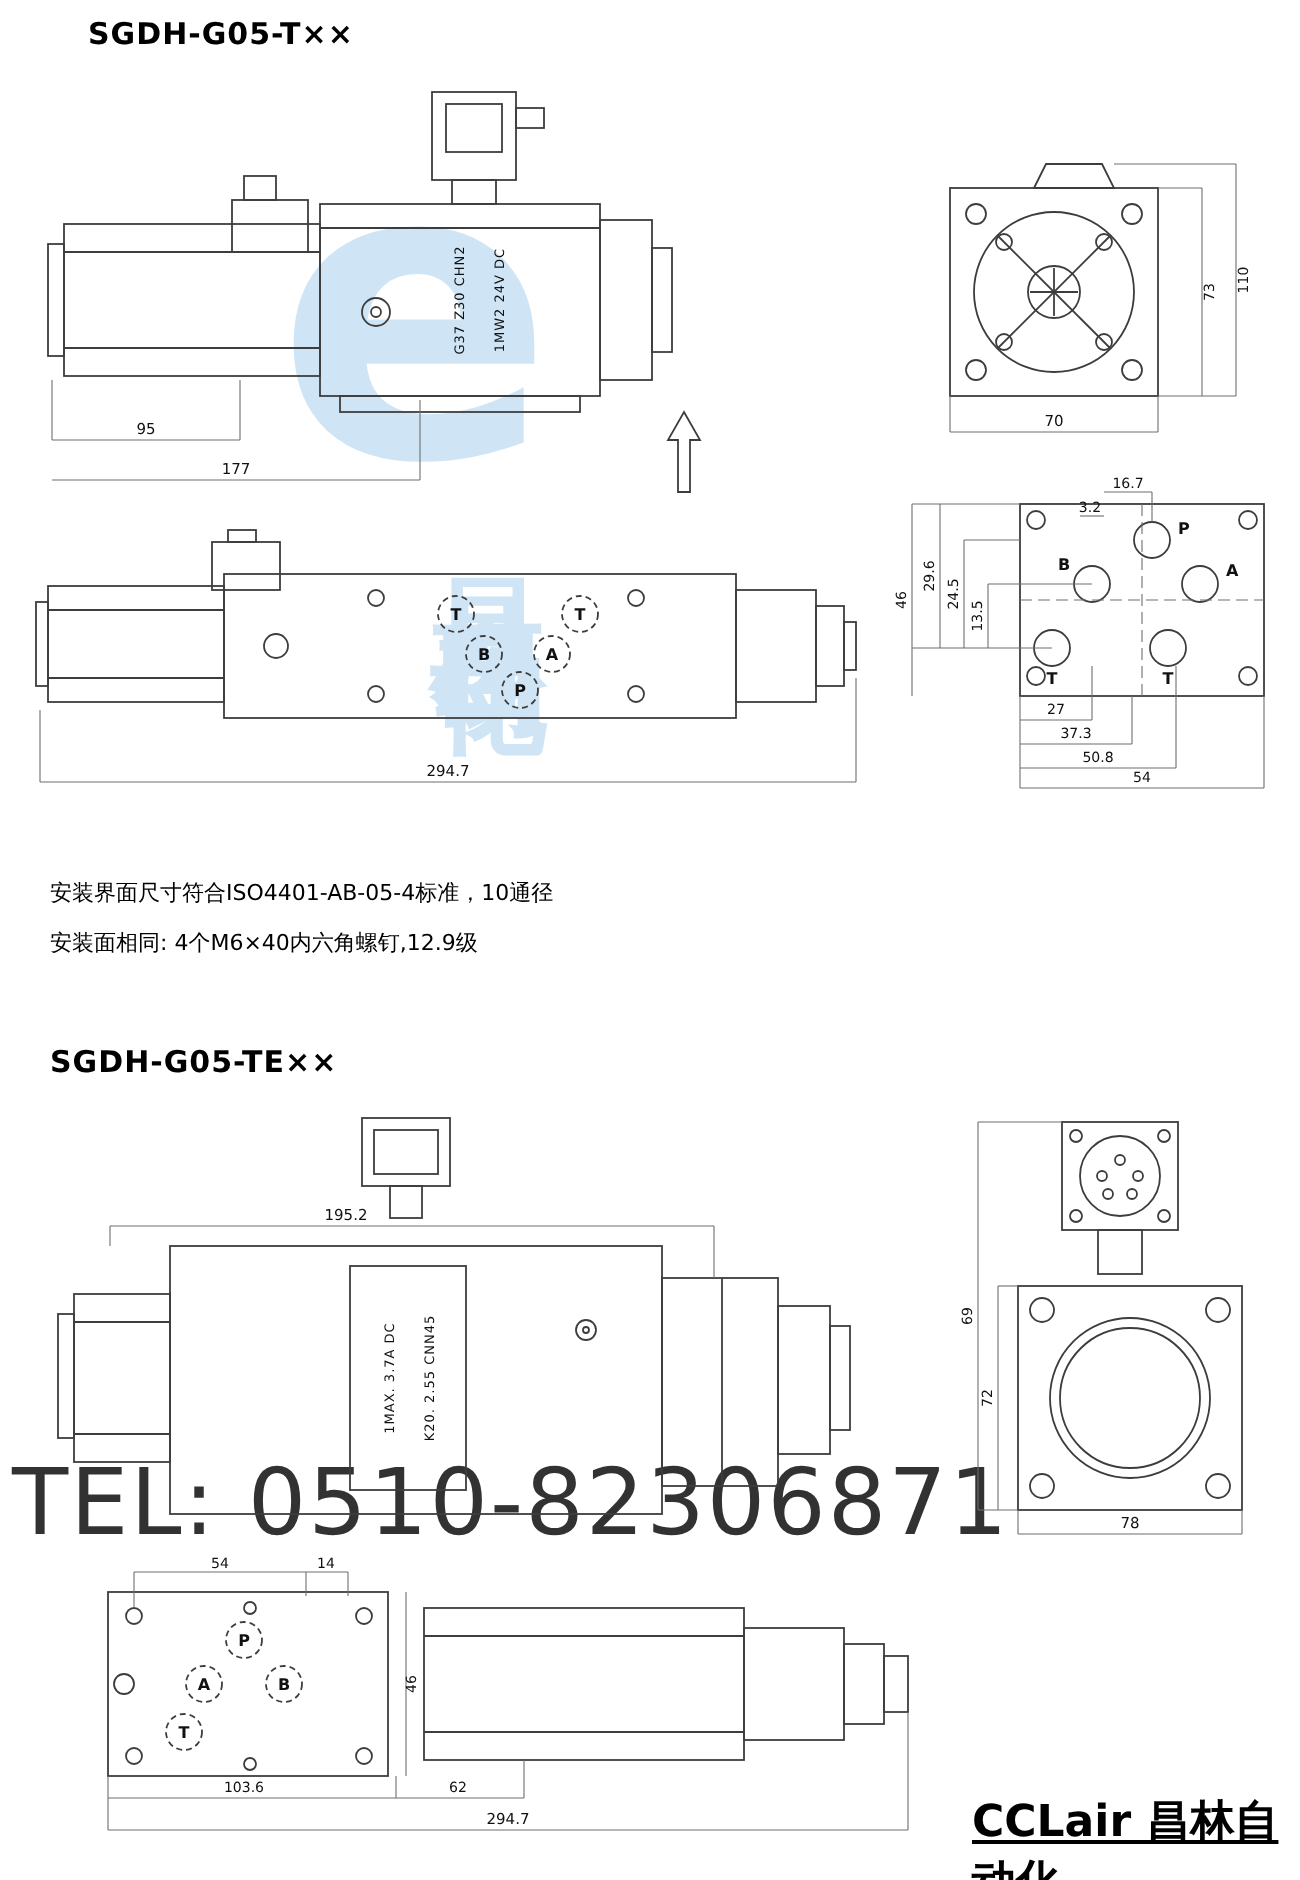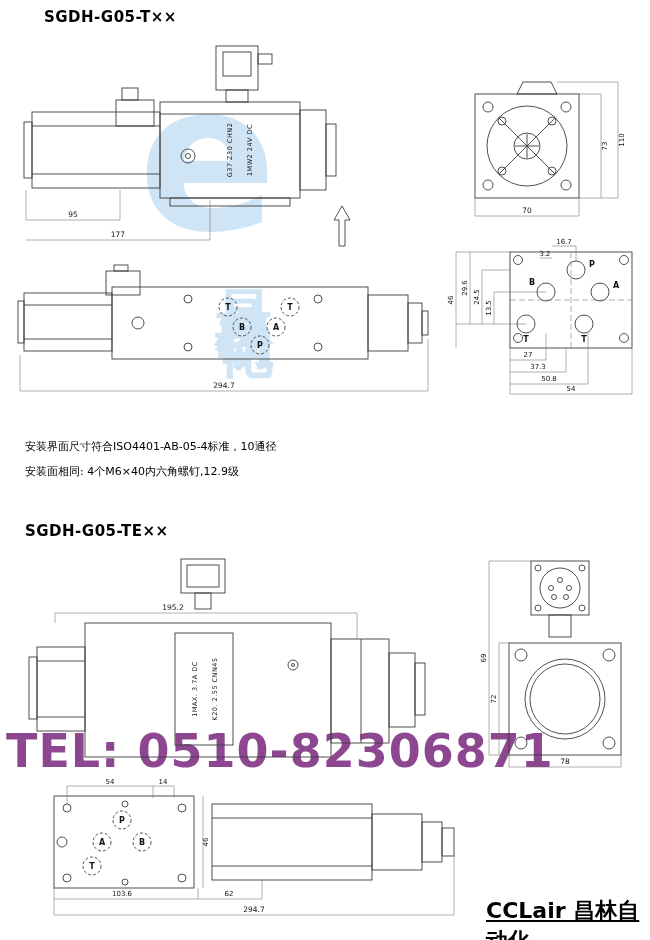--- a/index.html
+++ b/index.html
@@ -9,21 +9,21 @@
   .t1{left:44px;top:8px;}
   .t2{left:25px;top:522px;}
   .notes{position:absolute;left:25px;top:406px;font-size:11px;line-height:25px;z-index:3;margin-top:28px;}
   .notes div{white-space:nowrap;}
   .footer{position:absolute;left:486px;top:896px;font-size:22px;font-weight:700;z-index:3;text-decoration:underline;}
   
   .wm{position:absolute;pointer-events:none;z-index:1;}
   .wm-logo{left:138px;top:56px;font-size:205px;line-height:1;font-weight:700;color:#b0d4ef;opacity:.6;}
   .wm-cn{left:206px;top:244px;writing-mode:vertical-rl;font-size:58px;font-weight:700;
          letter-spacing:8px;color:#b0d4ef;opacity:.6;}
-  .wm-contact{left:6px;font-size:46px;font-weight:700;letter-spacing:1px;color:#701a75;opacity:.8;white-space:nowrap;}
+  .wm-contact{left:6px;font-size:46px;font-weight:400;letter-spacing:1px;color:#000000;opacity:.8;white-space:nowrap;}
   .wm-tel{top:724px;}
   .wm-fax{top:810px;}
   
   svg.dwg{position:absolute;z-index:2;overflow:visible;}
   svg .ln{stroke:#3d3d3d;fill:none;stroke-width:.9;}
   svg .thin{stroke:#6e6e6e;fill:none;stroke-width:.55;}
   svg text{font-family:"DejaVu Sans",sans-serif;fill:#111;stroke:none;}
   .dim{font-size:7.5px;}
   .dims{font-size:7px;}
   .port{font-size:8px;font-weight:700;}

